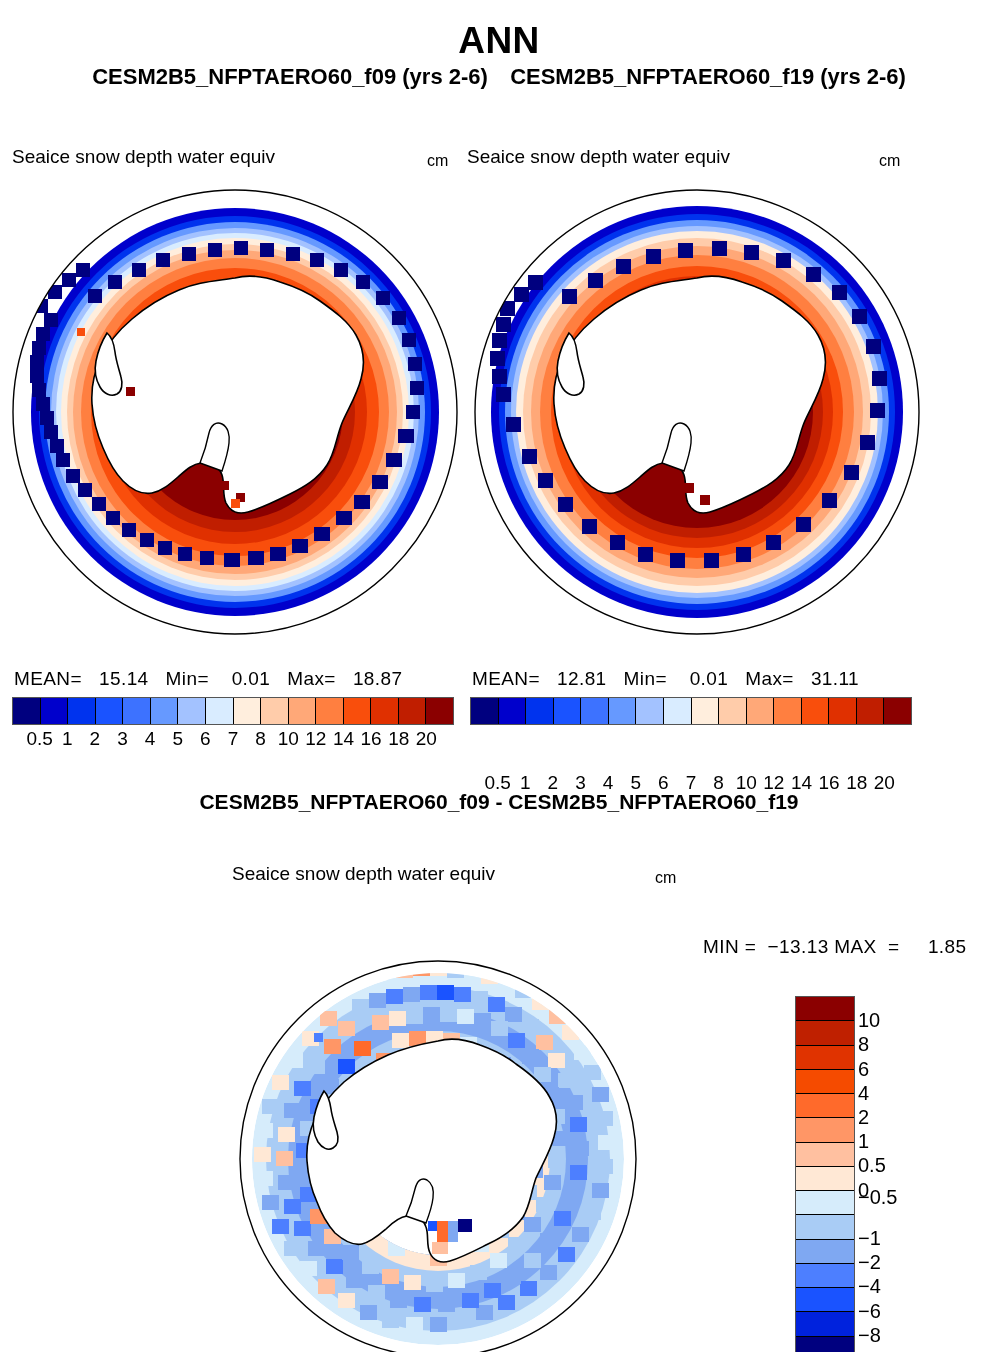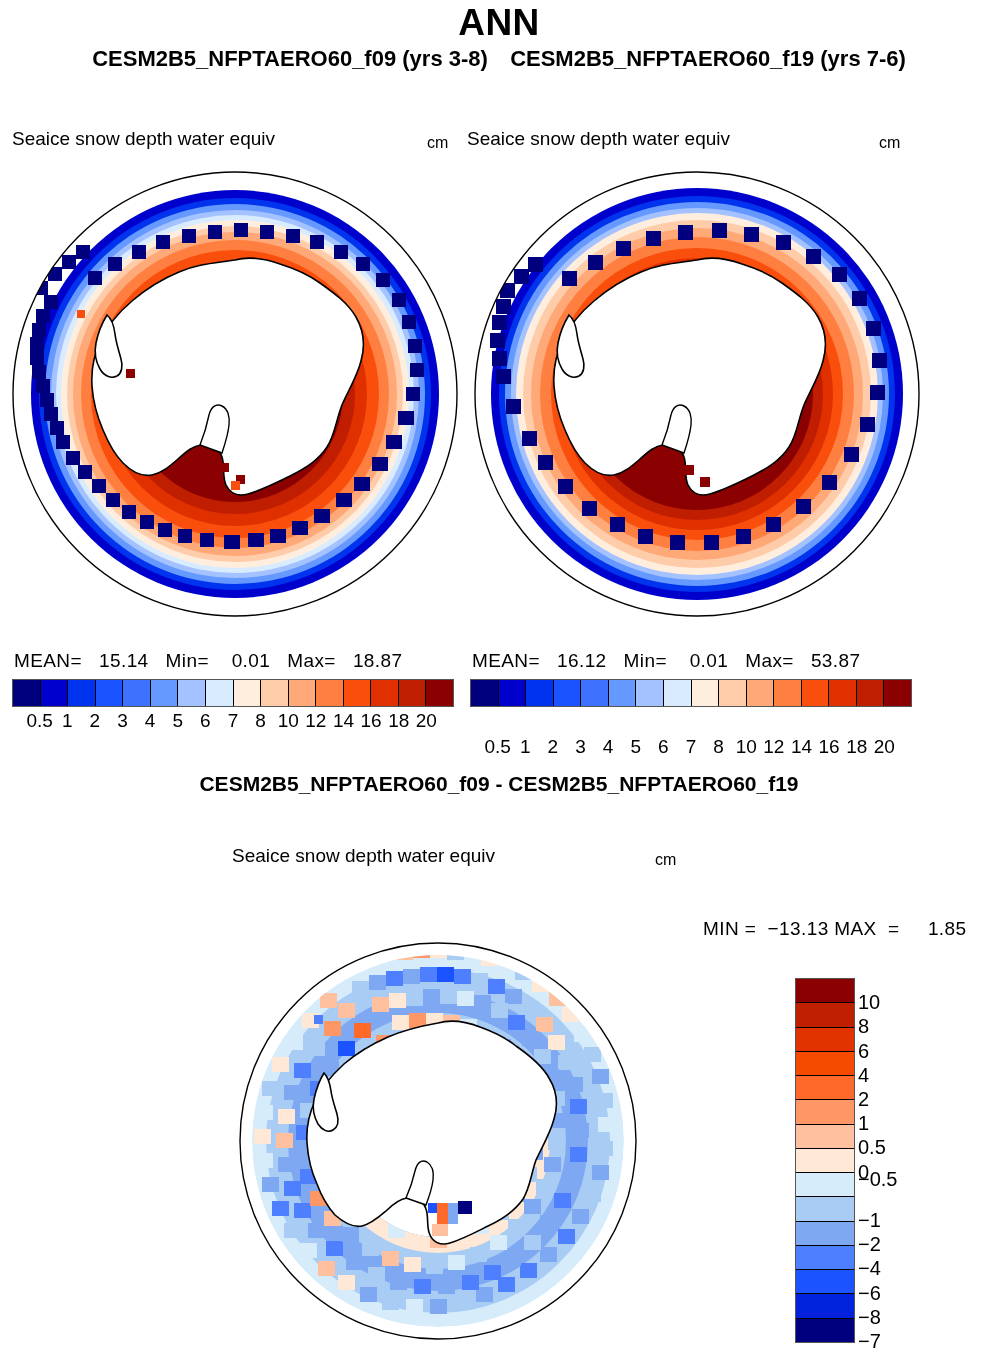--- a/index.html
+++ b/index.html
@@ -6,21 +6,21 @@
     margin: 0; padding: 0;
     background: #ffffff;
   }
   body {
     width: 998px; height: 1352px;
     position: relative;
     font-family: "Liberation Sans", sans-serif;
     color: #000000;
     overflow: hidden;
   }
-  .abs { position: absolute; }
+  .abs { position: absolute; margin-top: 18px; }
 
   
   #main-title {
     top: 2px; left: 0; width: 998px;
     text-align: center;
     font-size: 37px; font-weight: bold;
     letter-spacing: 0.5px;
   }
   #panel-titles {
     top: 46px; left: 0; width: 998px;
@@ -111,23 +111,23 @@
   #map-right { top: 163px; left: 466px; width: 462px; height: 462px; }
   #map-diff  { top: 935px; left: 232px; width: 412px; height: 412px; }
   .mapwrap svg { display: block; width: 100%; height: 100%; }
 </style>
 </head>
 <body>
 
 <div class="abs" id="main-title">ANN</div>
 
 <div class="abs" id="panel-titles">
-  <span>CESM2B5_NFPTAERO60_f09 (yrs 3-8)</span>
+  <span>CESM2B5_NFPTAERO60_f09 (yrs 2-6)</span>
   <span style="width:10px"></span>
-  <span>CESM2B5_NFPTAERO60_f19 (yrs 7-6)</span>
+  <span>CESM2B5_NFPTAERO60_f19 (yrs 2-6)</span>
 </div>
 
 <div class="abs varlabel" id="left-var">Seaice snow depth water equiv</div>
 <div class="abs unitlabel" id="left-unit">cm</div>
 
 <div class="abs varlabel" id="right-var">Seaice snow depth water equiv</div>
 <div class="abs unitlabel" id="right-unit">cm</div>
 
 <div class="abs mapwrap" id="map-left">
   <svg viewBox="0 0 462 462" xmlns="http://www.w3.org/2000/svg">
@@ -319,21 +319,21 @@
       <g fill="#8b0000">
         <rect x="218" y="302" width="10" height="10"></rect>
         <rect x="234" y="314" width="10" height="10"></rect>
       </g>
     </g>
     <circle cx="231" cy="231" r="222" fill="none" stroke="#000000" stroke-width="1.4"></circle>
   </svg>
 </div>
 
 <div class="abs statline" id="left-stats">MEAN=   15.14   Min=    0.01   Max=   18.87</div>
-<div class="abs statline" id="right-stats">MEAN=   16.12   Min=    0.01   Max=   53.87</div>
+<div class="abs statline" id="right-stats">MEAN=   12.81   Min=    0.01   Max=   31.11</div>
 
 <div class="abs hcbar" id="cbar-left">
     <div class="cell" style="background: rgb(0, 0, 127);"></div>
     <div class="cell" style="background: rgb(0, 0, 204);"></div>
     <div class="cell" style="background: rgb(0, 51, 238);"></div>
     <div class="cell" style="background: rgb(26, 83, 255);"></div>
     <div class="cell" style="background: rgb(61, 114, 255);"></div>
     <div class="cell" style="background: rgb(102, 153, 255);"></div>
     <div class="cell" style="background: rgb(163, 194, 255);"></div>
     <div class="cell" style="background: rgb(217, 236, 255);"></div>

